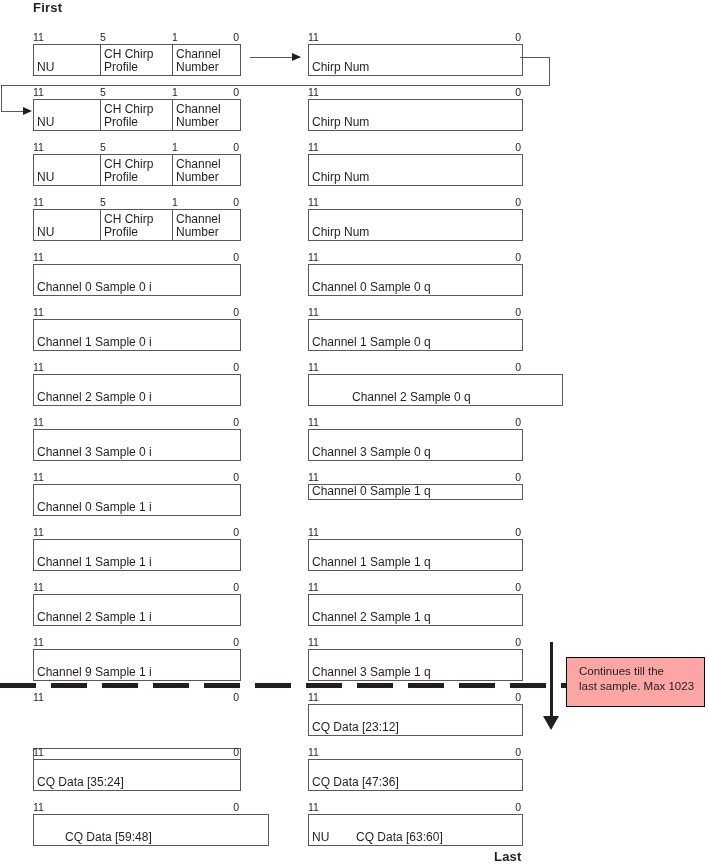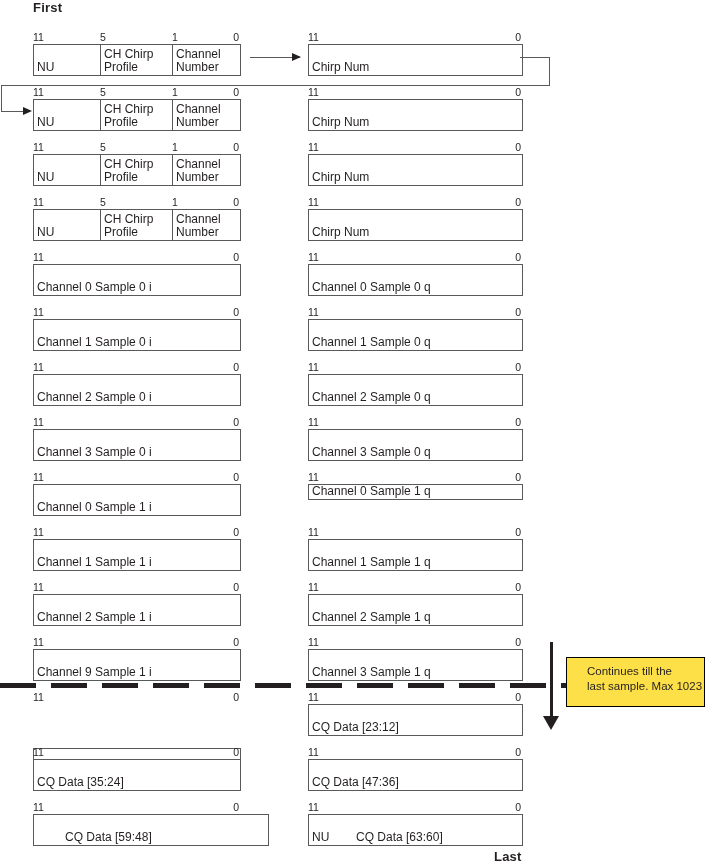--- a/index.html
+++ b/index.html
@@ -111,23 +111,23 @@
     position: absolute;
     top: 0;
     height: 5px;
     background: #231f20;
     display: block;
   }
   
   .notebox {
     position: absolute;
     border: 1.6px solid #000;
-    background: #fde047;
+    background: #fca5a5;
     box-sizing: border-box;
-    padding: 6px 20px;
+    padding: 6px 12px;
   }
   .notebox .line {
     font-size: 11.5px;
     line-height: 15px;
     color: #231f20;
     white-space: nowrap;
   }
   .vshaft {
     position: absolute;
     width: 3px;
@@ -332,21 +332,21 @@
             <div class="txt">Channel 2 Sample 0 i</div>
           </div>
         </div>
       </div>
       <div class="row" style="left: 308px; top: 360px;">
         <div class="bits">
           <div class="bit" style="left: 0px;">11</div>
           <div class="bit r" style="left: 213px;">0</div>
         </div>
         <div class="boxwrap" style="height: 32px;">
-          <div class="cell" style="width: 213px;">
+          <div class="cell" style="width: 213px; margin-left: 40px;">
             <div class="txt">Channel 2 Sample 0 q</div>
           </div>
         </div>
       </div>
       <div class="row" style="left: 33px; top: 415px;">
         <div class="bits">
           <div class="bit" style="left: 0px;">11</div>
           <div class="bit r" style="left: 206px;">0</div>
         </div>
         <div class="boxwrap" style="height: 32px;">

